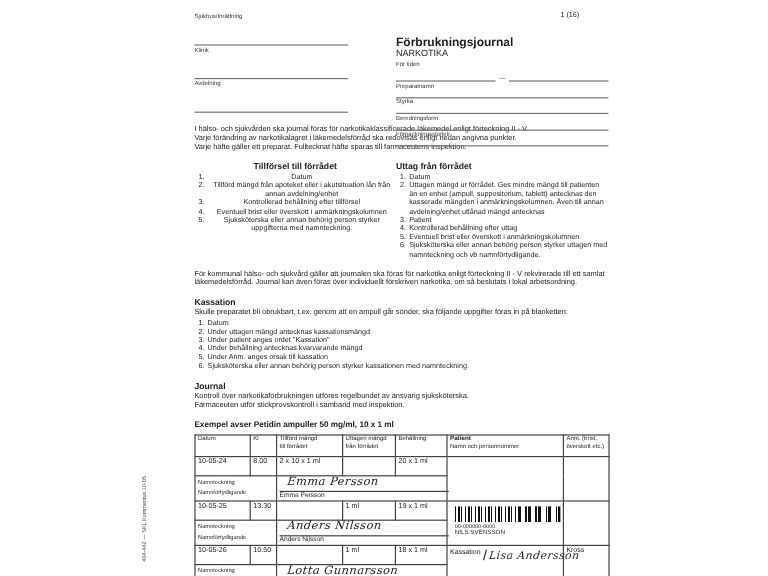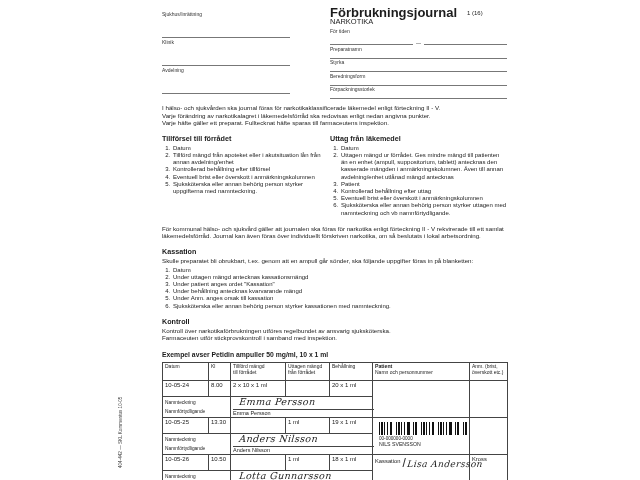--- a/index.html
+++ b/index.html
@@ -7,35 +7,35 @@
               font-family:"Liberation Sans", sans-serif; color:#1c1c1c; }
   .doc { position:absolute; left:162px; top:8px; width:362px; }
 
   
   .hdr { position:relative; height:90px; }
   .hleft { position:absolute; left:0; top:2px; width:128px; }
   .hfield { height:28px; border-bottom:0.7px solid #777; position:relative; }
   .hfield .lbl { position:absolute; left:0; top:1px; }
   .lbl { font-size:5px; color:#333; line-height:6px; }
   .hright { position:absolute; left:168px; top:0; width:177px; }
-  .title1 { font-size:13px; font-weight:bold; line-height:9px; }
+  .title1 { font-size:10px; font-weight:bold; line-height:9px;margin-top:23px; }
   .title2 { font-size:7.5px; font-weight:normal; line-height:9px; margin-bottom:2px; }
   .period-lbl { font-size:5px; color:#333; }
   .period-line { display:flex; align-items:flex-end; height:11px; }
   .period-line .seg { flex:1; border-bottom:0.7px solid #777; height:100%; }
   .period-line .dash { font-size:5px; line-height:4px; padding:0 3px; color:#333; }
   .rfield { height:13.5px; border-bottom:0.7px solid #777; position:relative; }
   .rfield .lbl { position:absolute; left:0; top:0.5px; }
   .pageno { position:absolute; left:305px; top:2px; font-size:6px; }
 
   
   .pre { white-space:pre-line; }
   .intro { margin-top:6px; font-size:6.2px; line-height:7.6px; }
   .cols { display:flex; margin-top:7px; }
-  .col-l { width:168px; }
+  .col-l { width:168px;text-align:center; }
   .col-r { width:177px; margin-left:0px; }
   h3 { font-size:7.2px; font-weight:bold; line-height:9px; }
   ol { list-style:decimal; margin:2px 0 0 10px; font-size:6px; line-height:7.2px; }
   ol li { padding-left:1px; }
   .note { margin-top:8px; font-size:6.2px; line-height:7.6px; }
   .sect { margin-top:7px; }
   .sect .body { font-size:6.2px; line-height:7.6px; margin-top:1px; }
 
   
   .ex-title { margin-top:9px; font-size:6.8px; font-weight:bold; }
@@ -122,21 +122,21 @@
       <h3>Tillförsel till förrådet</h3>
       <ol>
         <li>Datum</li>
         <li>Tillförd mängd från apoteket eller i akutsituation lån från annan avdelning/enhet</li>
         <li>Kontrollerad behållning efter tillförsel</li>
         <li>Eventuell brist eller överskott i anmärkningskolumnen</li>
         <li>Sjuksköterska eller annan behörig person styrker uppgifterna med namnteckning.</li>
       </ol>
     </div>
     <div class="col-r">
-      <h3>Uttag från läkemedel</h3>
+      <h3>Uttag från förrådet</h3>
       <ol>
         <li>Datum</li>
         <li>Uttagen mängd ur förrådet. Ges mindre mängd till patienten än en enhet (ampull, suppositorium, tablett) antecknas den kasserade mängden i anmärkningskolumnen. Även till annan avdelning/enhet utlånad mängd antecknas</li>
         <li>Patient</li>
         <li>Kontrollerad behållning efter uttag</li>
         <li>Eventuell brist eller överskott i anmärkningskolumnen</li>
         <li>Sjuksköterska eller annan behörig person styrker uttagen med namnteckning och vb namnförtydligande.</li>
       </ol>
     </div>
   </div>
@@ -151,21 +151,21 @@
       <li>Datum</li>
       <li>Under uttagen mängd antecknas kassationsmängd</li>
       <li>Under patient anges ordet "Kassation"</li>
       <li>Under behållning antecknas kvarvarande mängd</li>
       <li>Under Anm. anges orsak till kassation</li>
       <li>Sjuksköterska eller annan behörig person styrker kassationen med namnteckning.</li>
     </ol>
   </div>
 
   <div class="sect">
-    <h3>Kontroll</h3>
+    <h3>Journal</h3>
     <div class="body pre">Kontroll över narkotikaförbrukningen utföres regelbundet av ansvarig sjuksköterska.
 Farmaceuten utför stickprovskontroll i samband med inspektion.</div>
   </div>
 
   <div class="ex-title">Exempel avser Petidin ampuller 50 mg/ml, 10 x 1 ml</div>
   <table>
     <colgroup>
       <col style="width:46px">
         <col style="width:22px">
         <col style="width:55px">

